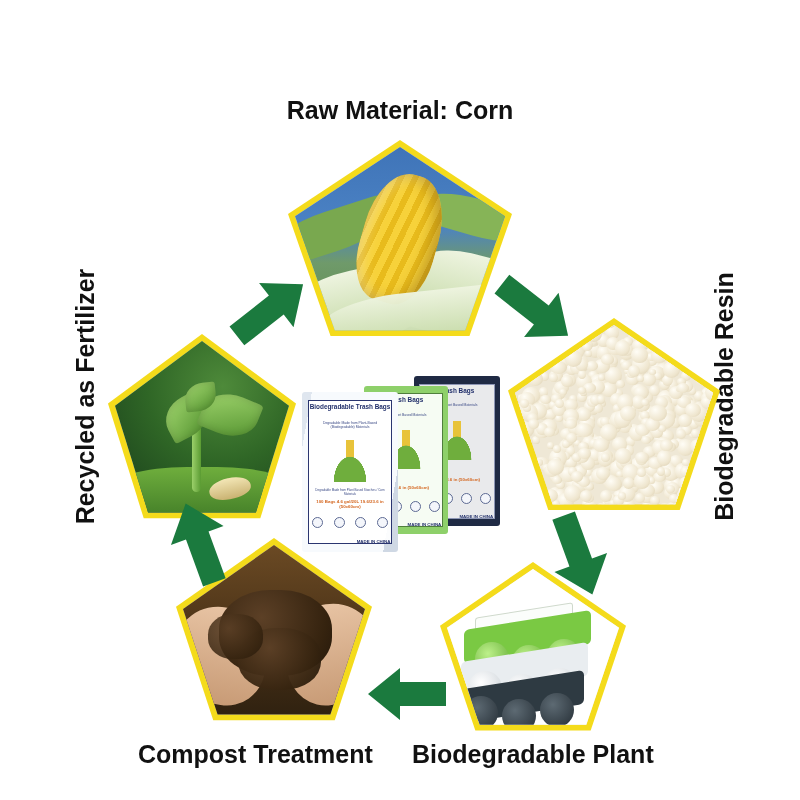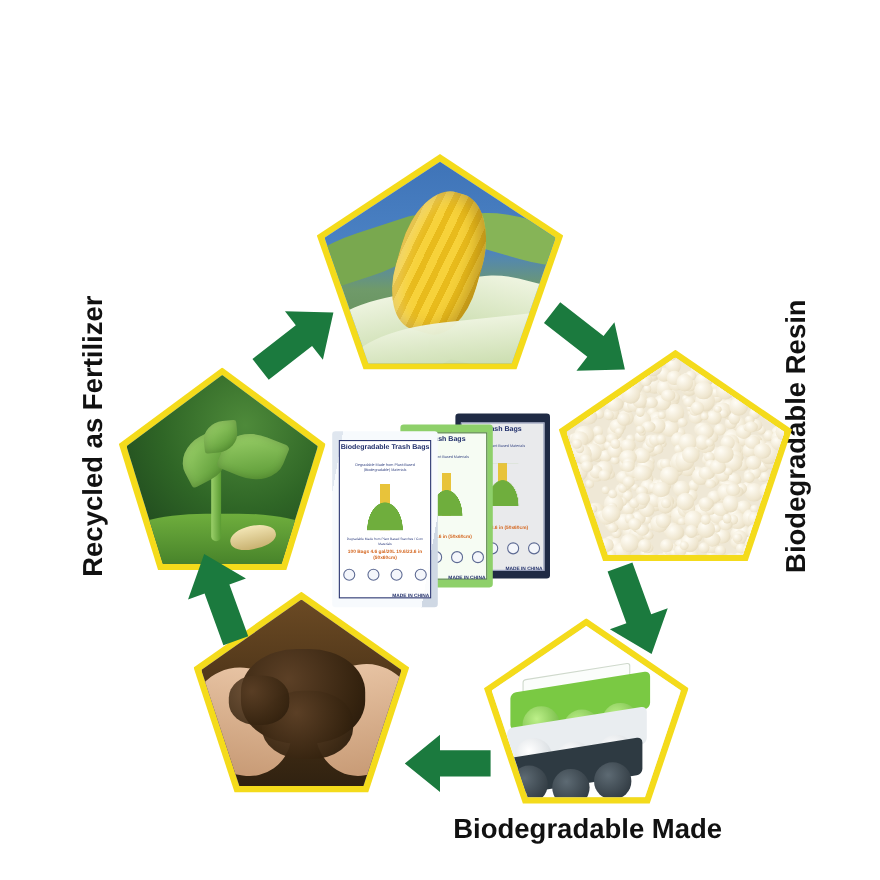--- a/index.html
+++ b/index.html
@@ -107,22 +107,24 @@
   .pk-made{position:absolute;right:8%;bottom:5%;font-size:4.4px;
        font-weight:700;color:#22306b;}
   .sr{position:absolute;width:1px;height:1px;overflow:hidden;clip:rect(0 0 0 0);}
 </style>
 </head>
 <body>
 
 <div id="stage">
 
 
+  <div class="caption cap-top">Raw Material: Corn</div>
   <div class="caption cap-side cap-right">Biodegradable Resin</div>
-  <div class="caption cap-br">Biodegradable Made</div>
+  <div class="caption cap-br">Biodegradable Plant</div>
+  <div class="caption cap-bl">Compost Treatment</div>
   <div class="caption cap-side cap-left">Recycled as Fertilizer</div>
 
   <div class="node" style="left:288px;top:140px;width:224px;height:200px;">
     <div class="pent"></div>
     <div class="pent-in">
       <div class="ph">
         <div class="sky"></div>
         <div class="leafA" style="left:-12%;top:34%;width:58%;height:22%;transform:rotate(-18deg);background:#79a84f;"></div>
         <div class="leafA" style="right:-14%;top:28%;width:55%;height:20%;transform:rotate(16deg);background:#86b457;"></div>
         <div class="husk" style="left:-6%;bottom:-6%;width:72%;height:40%;transform:rotate(-12deg);"></div>

